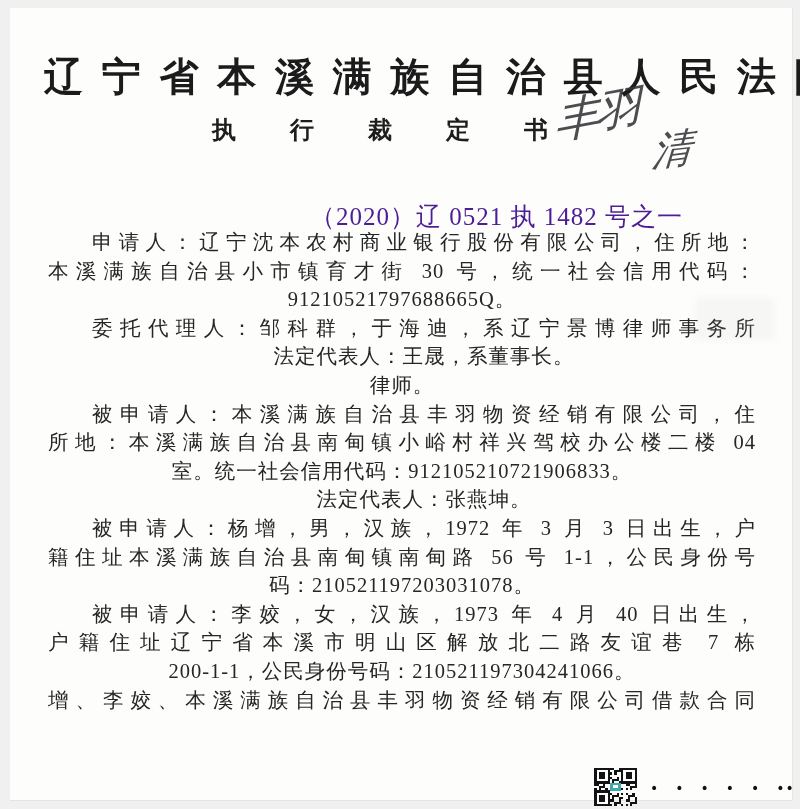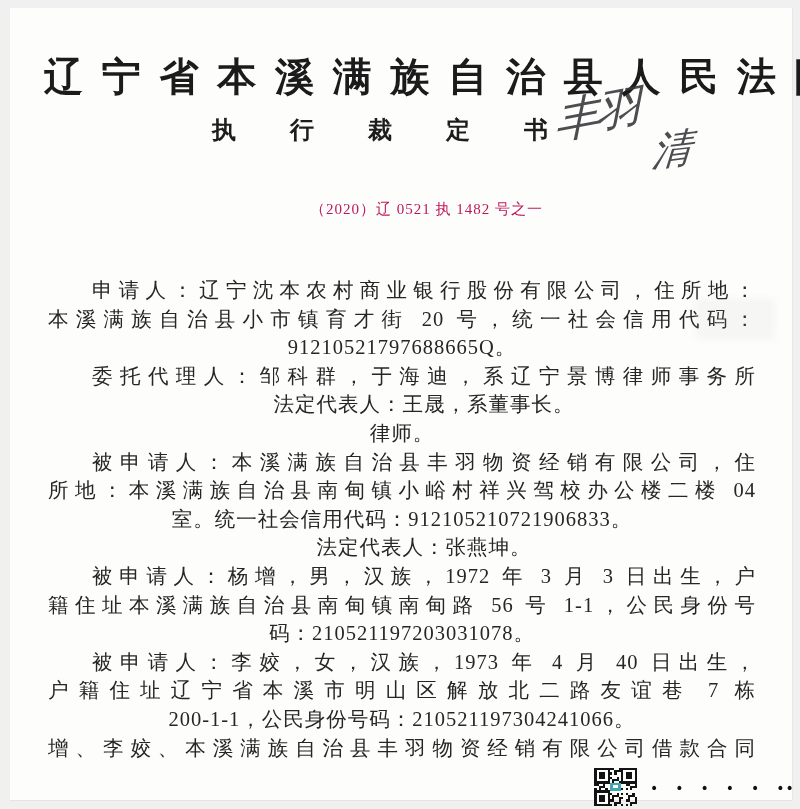--- a/index.html
+++ b/index.html
@@ -52,33 +52,32 @@
     letter-spacing:-4px;
   }
   .hw-bottom{
     left:642px;top:114px;
     font-size:40px;
     transform:rotate(-7deg) skewX(-11deg);
   }
   .case-no{
     position:absolute;
     left:300px;top:192px;
-    font-size:15px;
+    font-size:25px;
     letter-spacing:1px;
-    color:#be185d;
+    color:#4c1d95;
     white-space:nowrap;
   }
   .body-text{
     position:absolute;
     left:38px;top:220px;
     width:708px;
     font-size:20.5px;
     color:#262626;
     letter-spacing:1px;
-    margin-top:48px;
   }
   .line{
     height:28.6px;
     line-height:28.6px;
     white-space:nowrap;
     overflow:visible;
     text-align:center;
   }
   .line.j{
     white-space:normal;
@@ -124,21 +123,21 @@
 
     <div class="handwriting hw-top">丰羽</div>
     <div class="handwriting hw-bottom">清</div>
 
     <div class="doc-title">执 行 裁 定 书</div>
 
     <div class="case-no">（2020）辽 0521 执 1482 号之一</div>
 
     <div class="body-text">
       <div class="line i j">申请人：辽宁沈本农村商业银行股份有限公司，住所地：</div>
-      <div class="line j">本溪满族自治县小市镇育才街 20 号，统一社会信用代码：</div>
+      <div class="line j">本溪满族自治县小市镇育才街 30 号，统一社会信用代码：</div>
       <div class="line">91210521797688665Q。</div>
       <div class="line i j">委托代理人：邹科群，于海迪，系辽宁景博律师事务所</div>
       <div class="line i">法定代表人：王晟，系董事长。</div>
       <div class="line">律师。</div>
       <div class="line i j">被申请人：本溪满族自治县丰羽物资经销有限公司，住</div>
       <div class="line j">所地：本溪满族自治县南甸镇小峪村祥兴驾校办公楼二楼 04</div>
       <div class="line">室。统一社会信用代码：912105210721906833。</div>
       <div class="line i">法定代表人：张燕坤。</div>
       <div class="line i j">被申请人：杨增，男，汉族，1972 年 3 月 3 日出生，户</div>
       <div class="line j">籍住址本溪满族自治县南甸镇南甸路 56 号 1-1，公民身份号</div>

